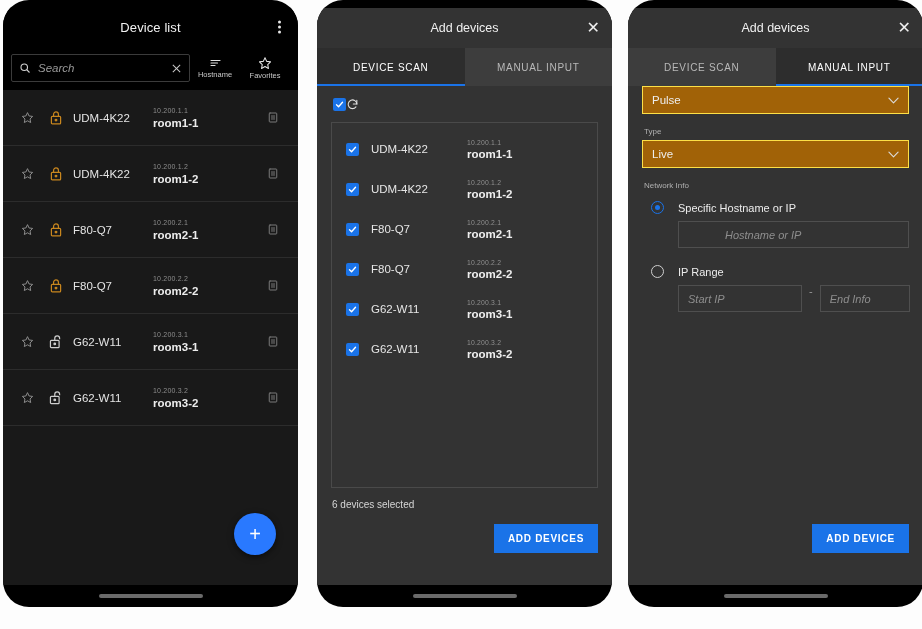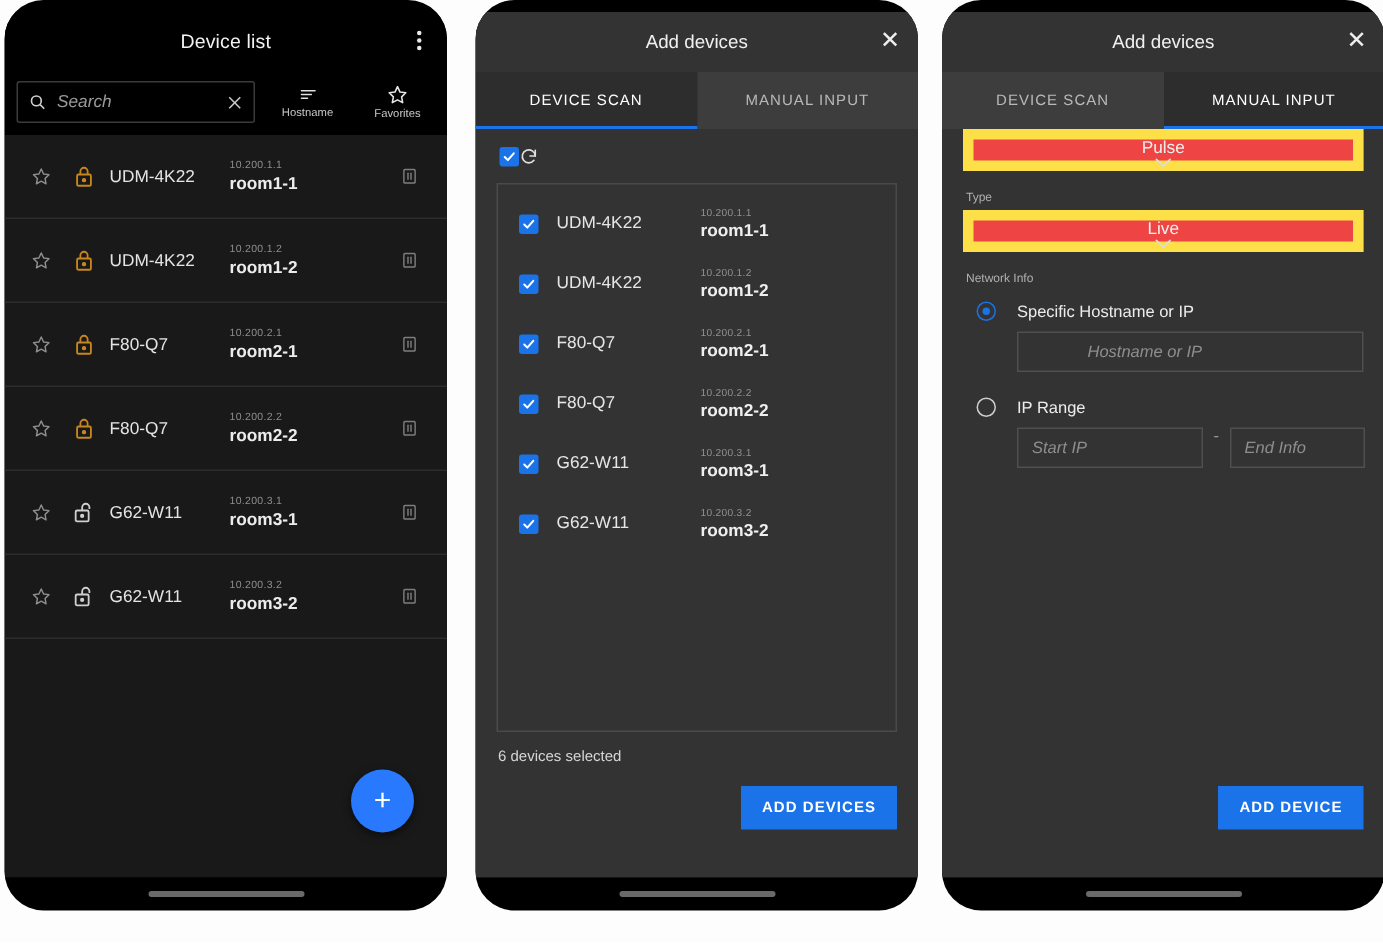--- a/index.html
+++ b/index.html
@@ -71,21 +71,21 @@
     cursor: pointer;
   }
   .kebab i { width: 3px; height: 3px; border-radius: 50%; background: #e8e8e8; display: block; }
 
   .dl-searchbar {
     height: 44px;
     background: #000;
     display: flex;
     align-items: center;
     padding: 0 8px 0 8px;
-    gap: 10px;
+    gap: 0;
   }
   .search-box {
     flex: 1 1 auto;
     height: 28px;
     border: 1px solid #3b3b3b;
     border-radius: 2px;
     display: flex;
     align-items: center;
     padding: 0 7px;
     gap: 7px;
@@ -221,29 +221,28 @@
     cursor: pointer;
     font-family: "Liberation Sans", sans-serif;
   }
   #addDevicesBtn { bottom: 32px; }
   #addDeviceBtn  { bottom: 32px; }
 
   
   .field-label { color: #b0b0b0; font-size: 8px; margin: 13px 0 4px 2px; }
   .select {
     height: 28px;
-    border: 7px solid #fde047;
+    border: 1px solid #fde047;
     display: flex; align-items: center;
     padding: 0 9px;
     color: #eeeeee;
     font-size: 11.5px;
     cursor: pointer;
     justify-content: space-between;
-    background: #ef4444;
-    flex-direction: column;
+    background: #a16207;
   }
   .chev { color: #dcdcdc; font-size: 10px; line-height: 10px; }
 
   .radio-row { display: flex; align-items: center; margin-top: 11px; padding-left: 9px; }
   .radio {
     width: 13px; height: 13px; border-radius: 50%;
     border: 1.6px solid #cfcfcf;
     display: flex; align-items: center; justify-content: center;
     flex: 0 0 auto; cursor: pointer;
   }

